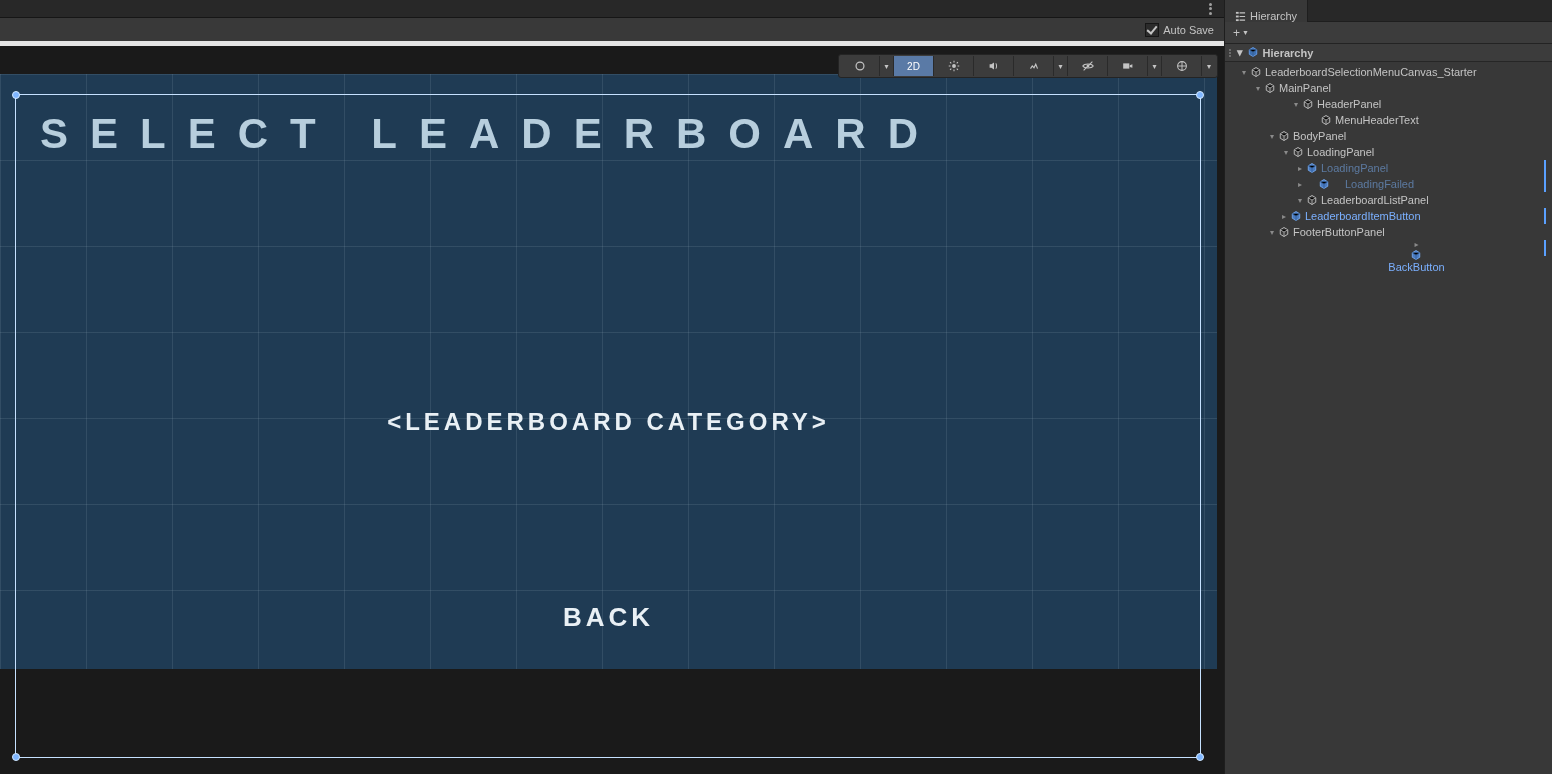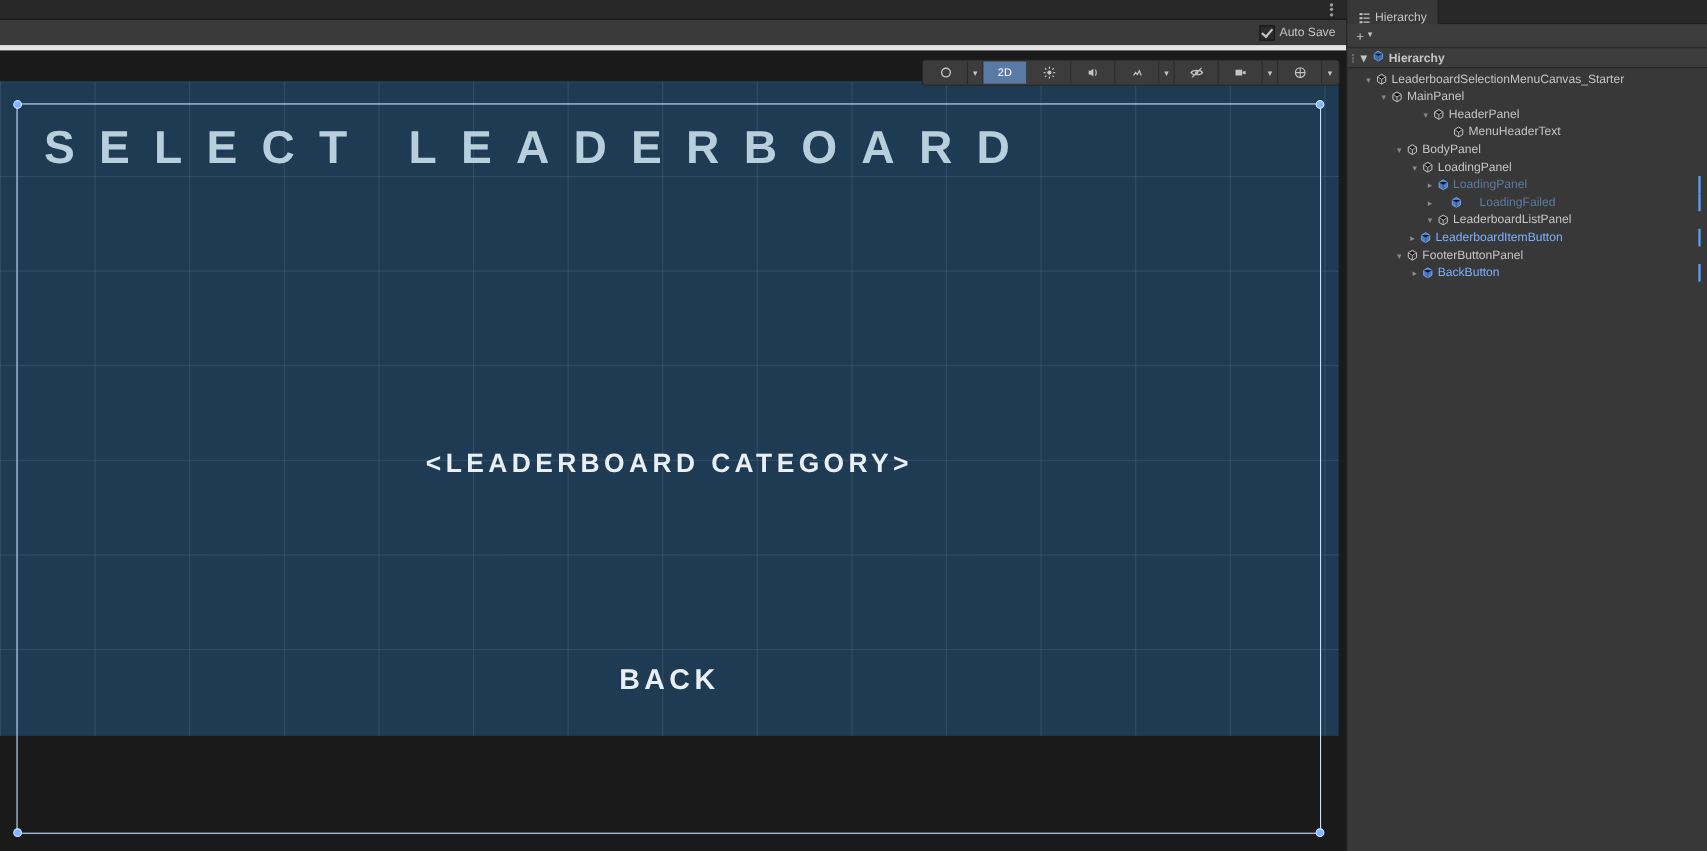--- a/index.html
+++ b/index.html
@@ -489,21 +489,21 @@
       </div>
       <div class="tree-row" style="padding-left: 42px;">
         <span class="arrow tri"></span>
         <span class="ico">
           <svg viewBox="0 0 16 16">
             <use href="#cube-go"></use>
           </svg>
         </span>
         <span class="lbl">FooterButtonPanel</span>
       </div>
-      <div class="tree-row prefab" style="padding-left: 56px; position: relative;">
+      <div class="tree-row prefab" style="padding-left: 56px; position: relative; flex-direction: column;">
         <span class="arrow tri collapsed"></span>
         <span class="ico">
           <svg viewBox="0 0 16 16">
             <use href="#cube-pf"></use>
           </svg>
         </span>
         <span class="lbl">BackButton</span>
         <span class="overridebar"></span>
       </div>
     </div>

